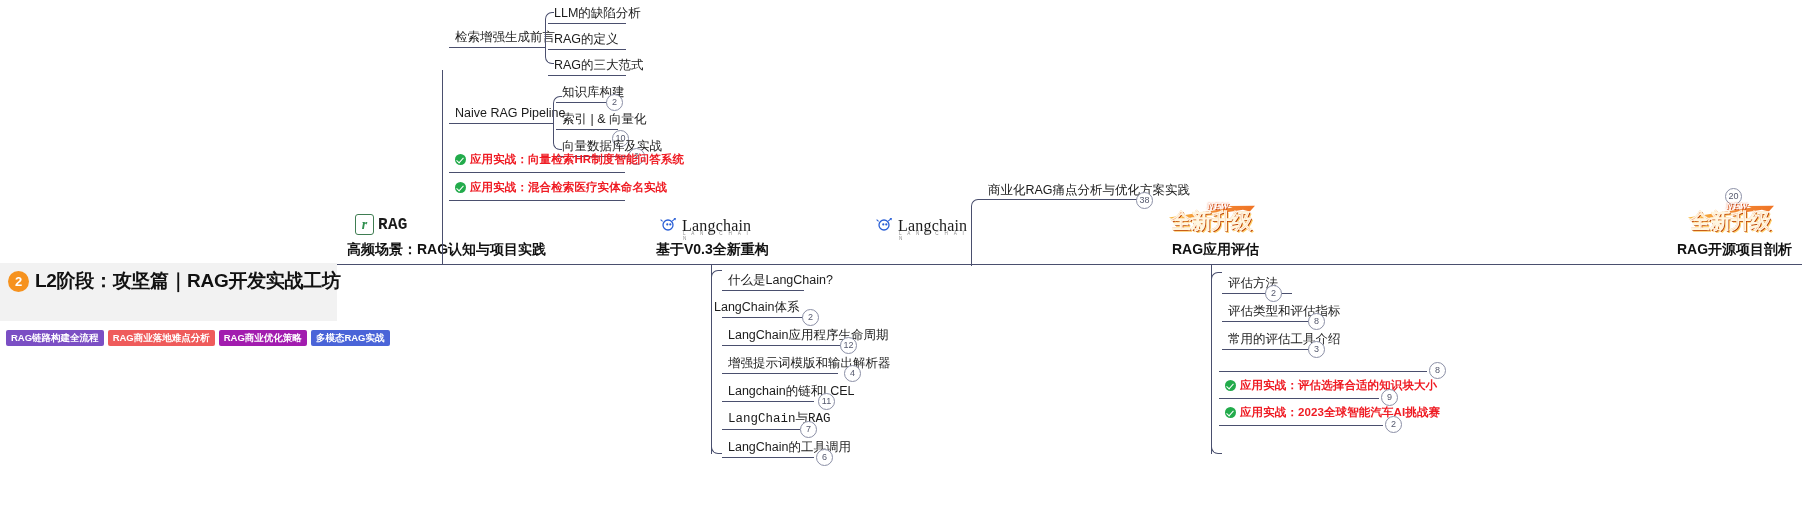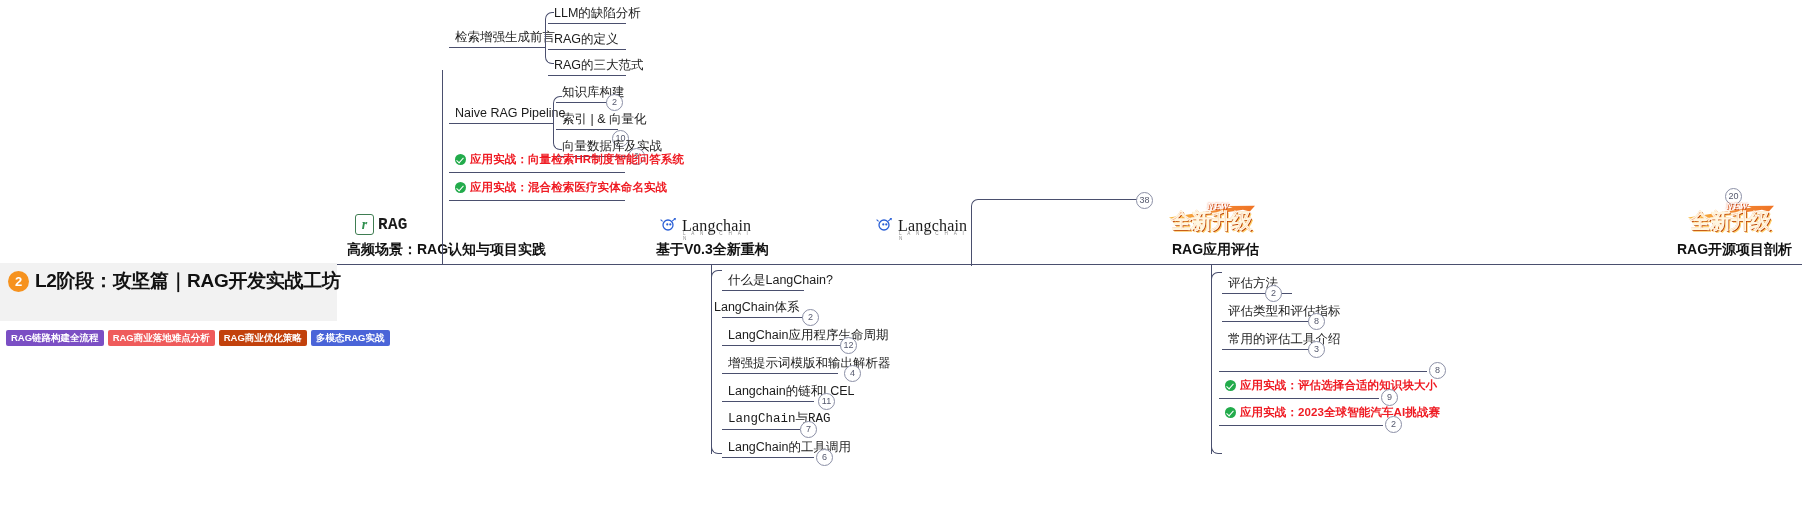--- a/index.html
+++ b/index.html
@@ -114,21 +114,21 @@
 <div class="canvas">
 
   <div class="lead">
     <div class="lead-row">
       <div class="lead-num">2</div>
       <div class="lead-title">L2阶段：攻坚篇｜RAG开发实战工坊</div>
     </div>
     <div class="tagrow">
       <span class="tag" style="background:#7b4fc4">RAG链路构建全流程</span>
       <span class="tag" style="background:#ef5b5b">RAG商业落地难点分析</span>
-      <span class="tag" style="background:#c2410c">RAG商业优化策略</span>
+      <span class="tag" style="background:#a21caf">RAG商业优化策略</span>
       <span class="tag" style="background:#4a64d8">多模态RAG实战</span>
     </div>
   </div>
 
   <div class="hline" style="left:337px;top:264px;width:1465px;"></div>
 
   <div class="rag-logo" style="left:355px;top:214px;">
     <span class="rag-mark">r</span>
     <span class="rag-word">RAG</span>
   </div>
@@ -233,20 +233,21 @@
         <path d="M13.2 5.2 L16.5 2.4" stroke="#2a5fd6" stroke-width="1.1" fill="none"></path>
         <path d="M14.6 2.0 L16.8 2.3 L16.4 4.4 Z" fill="#2a5fd6"></path>
         <path d="M3.6 5.4 L1.6 3.6" stroke="#2a5fd6" stroke-width="1.1" fill="none"></path>
       </svg>
     </span>
     <span class="lc-word">Langchain</span>
     <span class="lc-sub">L A N G C H A I N</span>
   </div>
 
   <div class="elbow-t" style="left:971px;top:199px;width:172px;height:66px;border-top:1.2px solid #4a4f6e;border-right:0;border-radius:7px 0 0 0;"></div>
+  <div class="node nlabel" style="left:982px;top:181px;">商业化RAG痛点分析与优化方案实践</div>
   <div class="badge" style="left:1136px;top:192px;">38</div>
 
   <div class="newbadge" style="left:1163px;top:202px;">
     <div class="nb-arrow"></div>
     <div class="nb-new">NEW</div>
     <div class="nb-txt">全新升级</div>
   </div>
   <div class="sec-title" style="left:1172px;top:241px;">RAG应用评估</div>
 
   <div class="vline" style="left:1211px;top:264px;height:190px;"></div>

